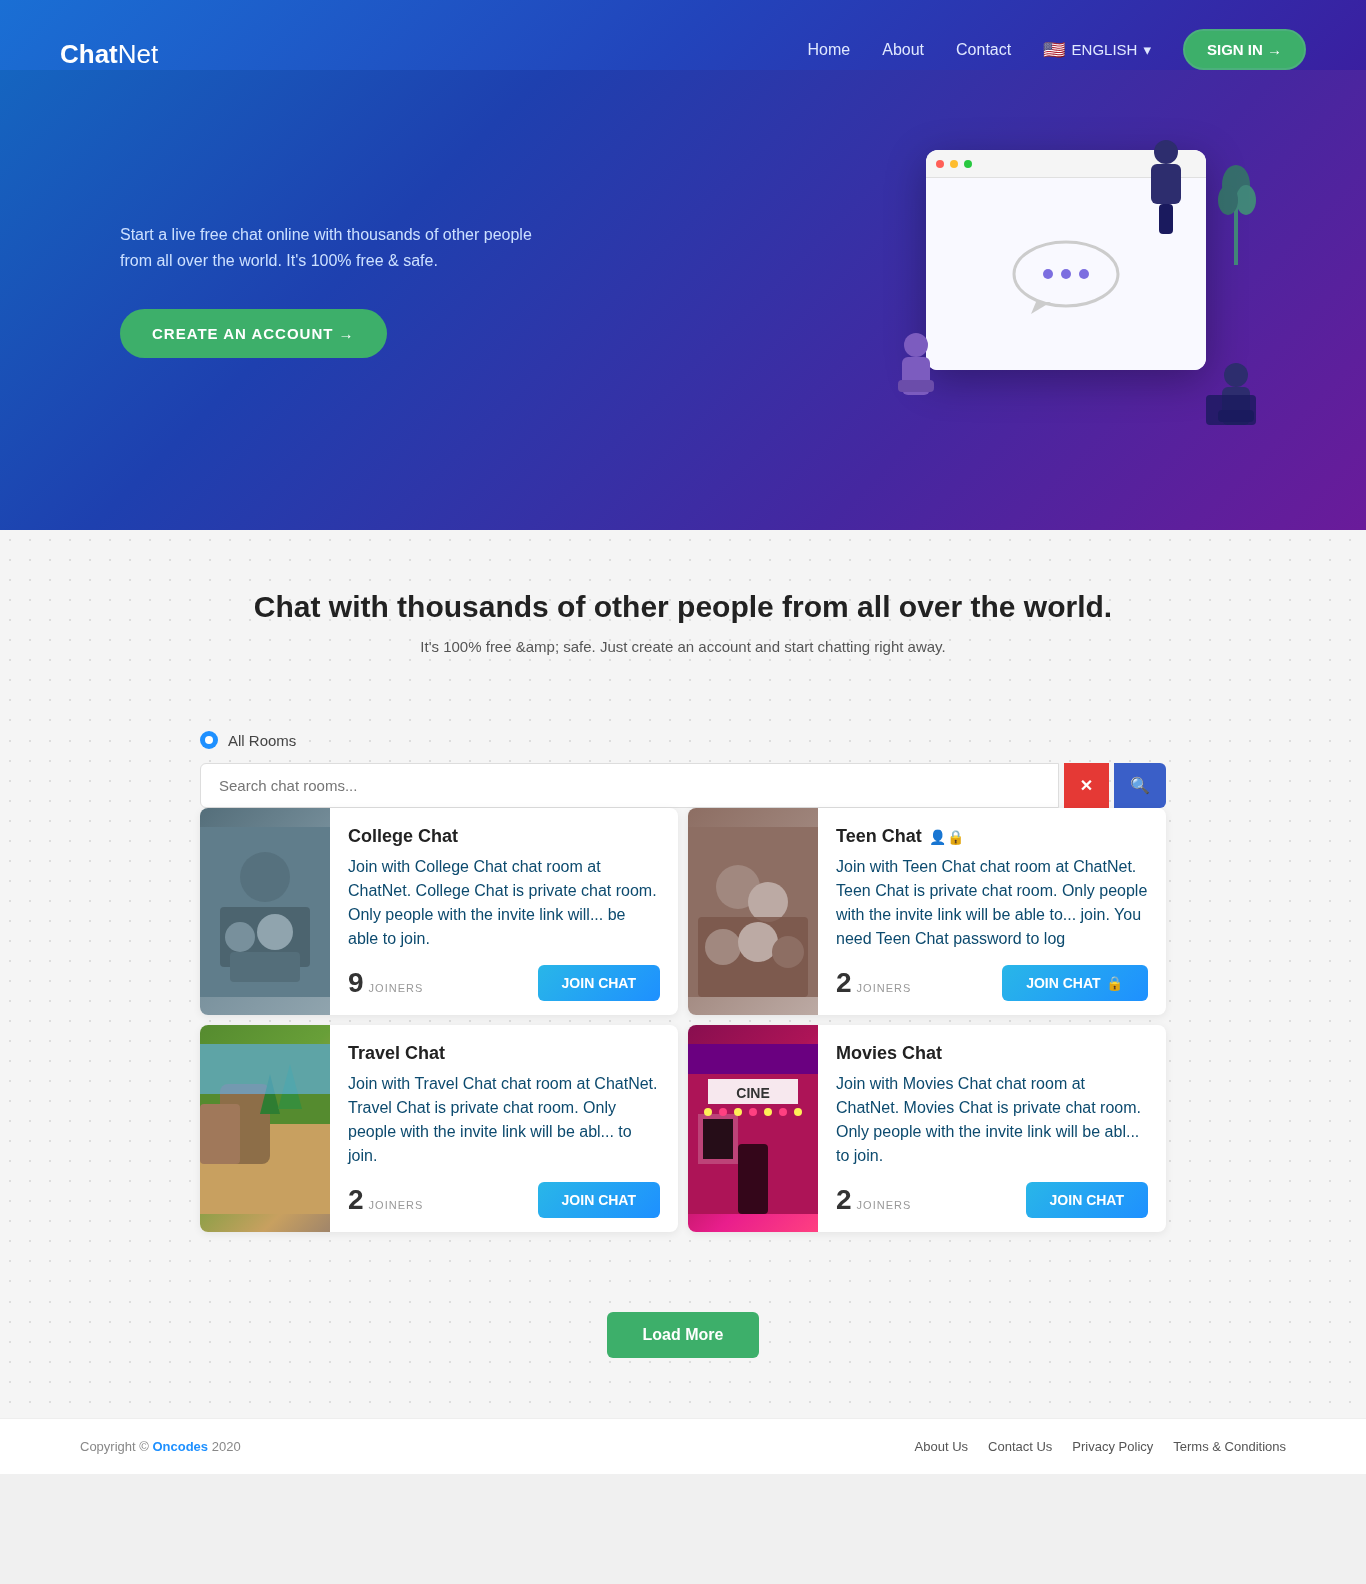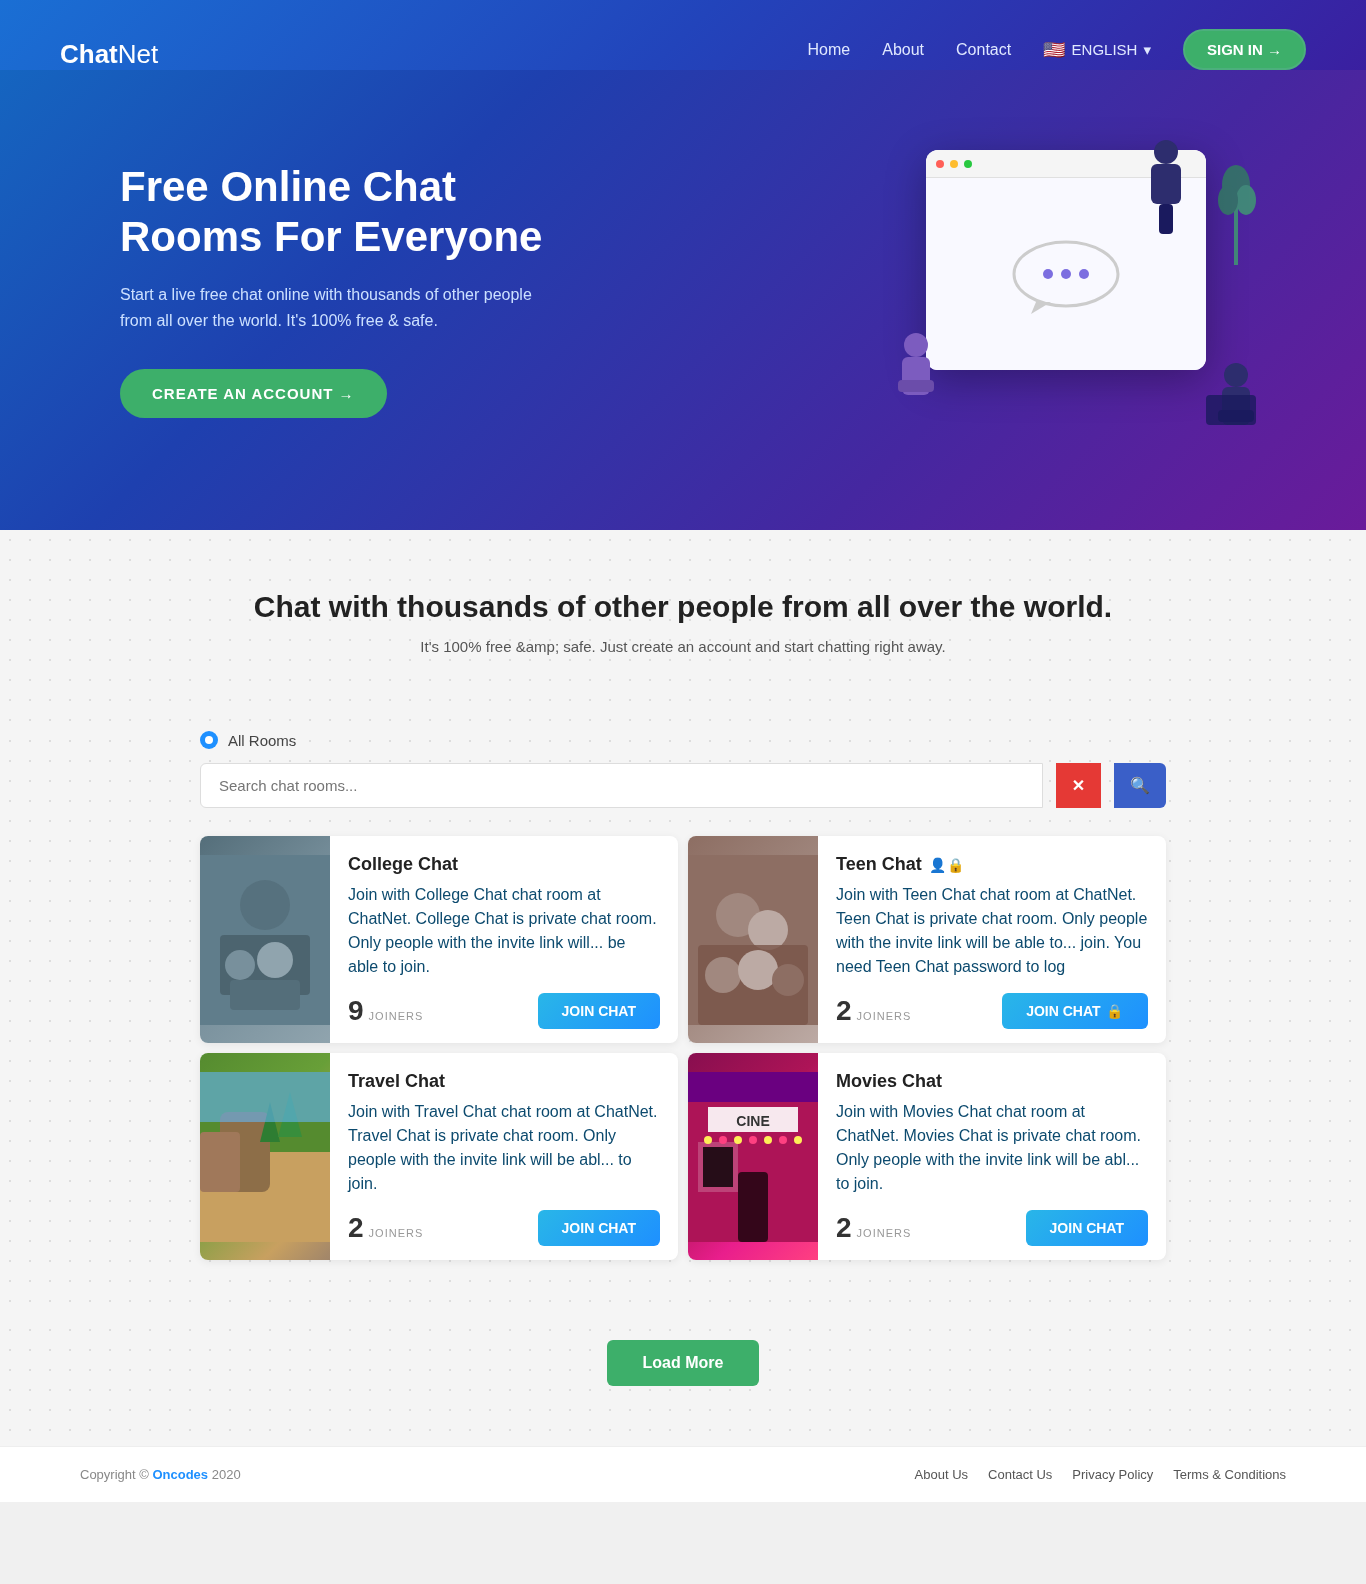--- a/index.html
+++ b/index.html
@@ -128,22 +128,21 @@
     }
     .rooms-header-dot::after {
       content: '';
       width: 8px; height: 8px;
       background: #fff;
       border-radius: 50%;
     }
     .rooms-label { font-size: 15px; color: #444; font-weight: 500; }
     .search-bar {
       display: flex;
-      margin-bottom: 28px;
-      gap: 13px;
+      gap: 5px;
     }
     .search-input {
       flex: 1;
       padding: 13px 18px;
       border: 1.5px solid #ddd;
       border-radius: 6px 0 0 6px;
       font-size: 15px;
       outline: none;
       background: #fff;
     }
@@ -286,21 +285,20 @@
       <span class="flag">🇺🇸</span>
       <span>ENGLISH</span>
       <span>▾</span>
     </div>
     <button class="nav-signin">SIGN IN →</button>
   </div>
 </nav>
 
 <section class="hero">
   <div class="hero-content">
-    <h1 class="hero-title">Free Online Chat Rooms For Everyone</h1>
     <p class="hero-subtitle">Start a live free chat online with thousands of other people from all over the world. It's 100% free &amp; safe.</p>
     <button class="hero-cta">CREATE AN ACCOUNT →</button>
   </div>
   <div class="hero-img-container">
 
     <div class="browser-window">
       <div class="browser-topbar">
         <div class="dot dot-red"></div>
         <div class="dot dot-yellow"></div>
         <div class="dot dot-green"></div>

